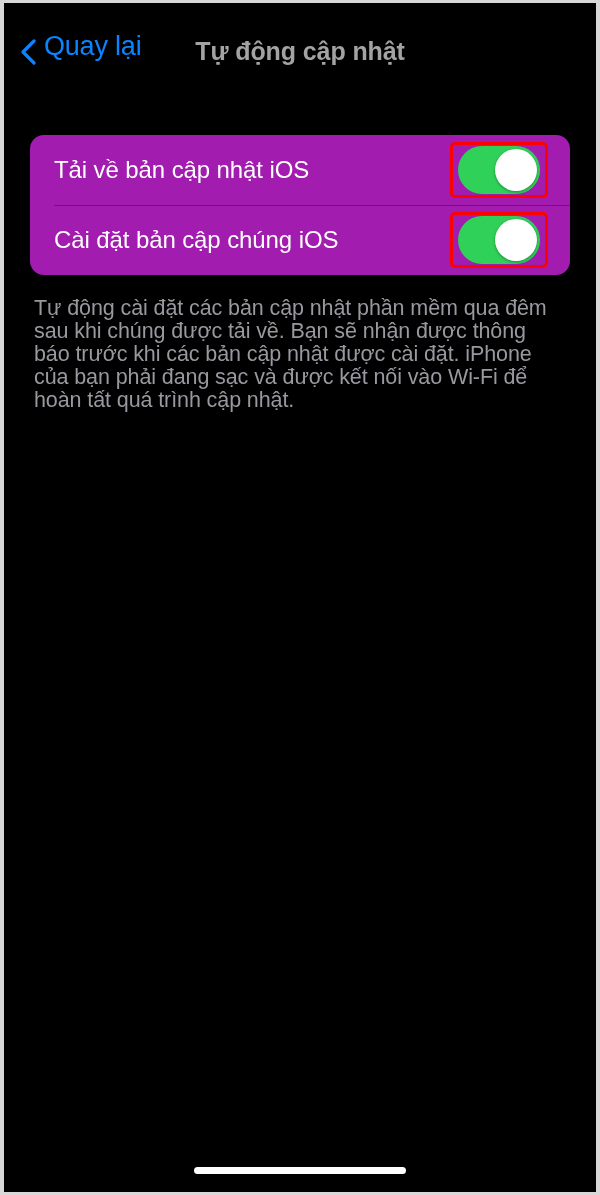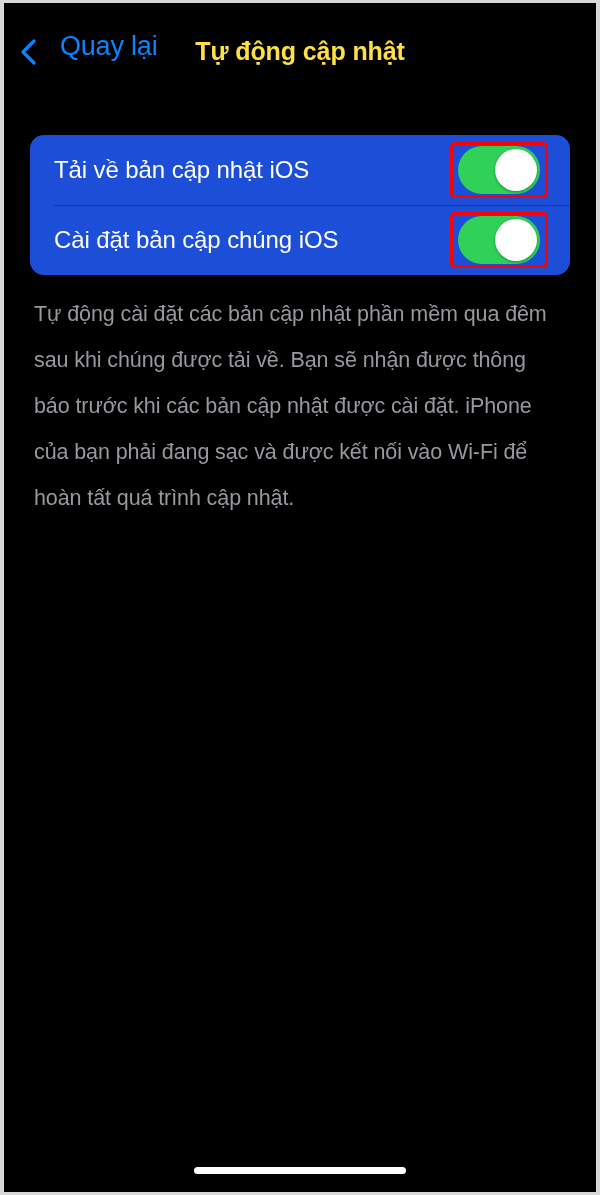--- a/index.html
+++ b/index.html
@@ -31,48 +31,48 @@
     height: 92px;
     display: flex;
     align-items: center;
   }
   .back-btn {
     position: absolute;
     left: 16px;
     top: 28px;
     display: flex;
     align-items: center;
-    gap: 24px;
+    gap: 8px;
     cursor: pointer;
   }
   .chevron {
     display: block;
     width: 16px;
     height: 16px;
   }
   .back-label {
     color: #0a84ff;
     font-size: 27px;
     letter-spacing: -0.2px;
   }
   .nav-title {
     position: absolute;
     left: 0;
     right: 0;
     top: 34px;
     text-align: center;
-    color: #fde047;
+    color: #a3a3a3;
     font-size: 25px;
     font-weight: bold;
     letter-spacing: -0.1px;
   }
   
   .group {
     margin: 40px 26px 0 26px;
-    background: #1d4ed8;
+    background: #a21caf;
     border-radius: 14px;
     overflow: hidden;
   }
   .row {
     position: relative;
     height: 70px;
     display: flex;
     align-items: center;
     padding: 0 22px 0 24px;
     box-sizing: border-box;
@@ -122,24 +122,24 @@
     top: 3px;
     left: 37px;
     width: 42px;
     height: 42px;
     border-radius: 50%;
     background: #ffffff;
     box-shadow: 0 1px 3px rgba(0,0,0,0.35);
   }
   
   .footer-note {
-    margin: 16px 30px 0 30px;
+    margin: 22px 30px 0 30px;
     color: #98989f;
     font-size: 21.5px;
-    line-height: 46px;
+    line-height: 23px;
     letter-spacing: -0.1px;
   }
   
   .home-indicator {
     position: absolute;
     bottom: 18px;
     left: 50%;
     transform: translateX(-50%);
     width: 212px;
     height: 7px;

